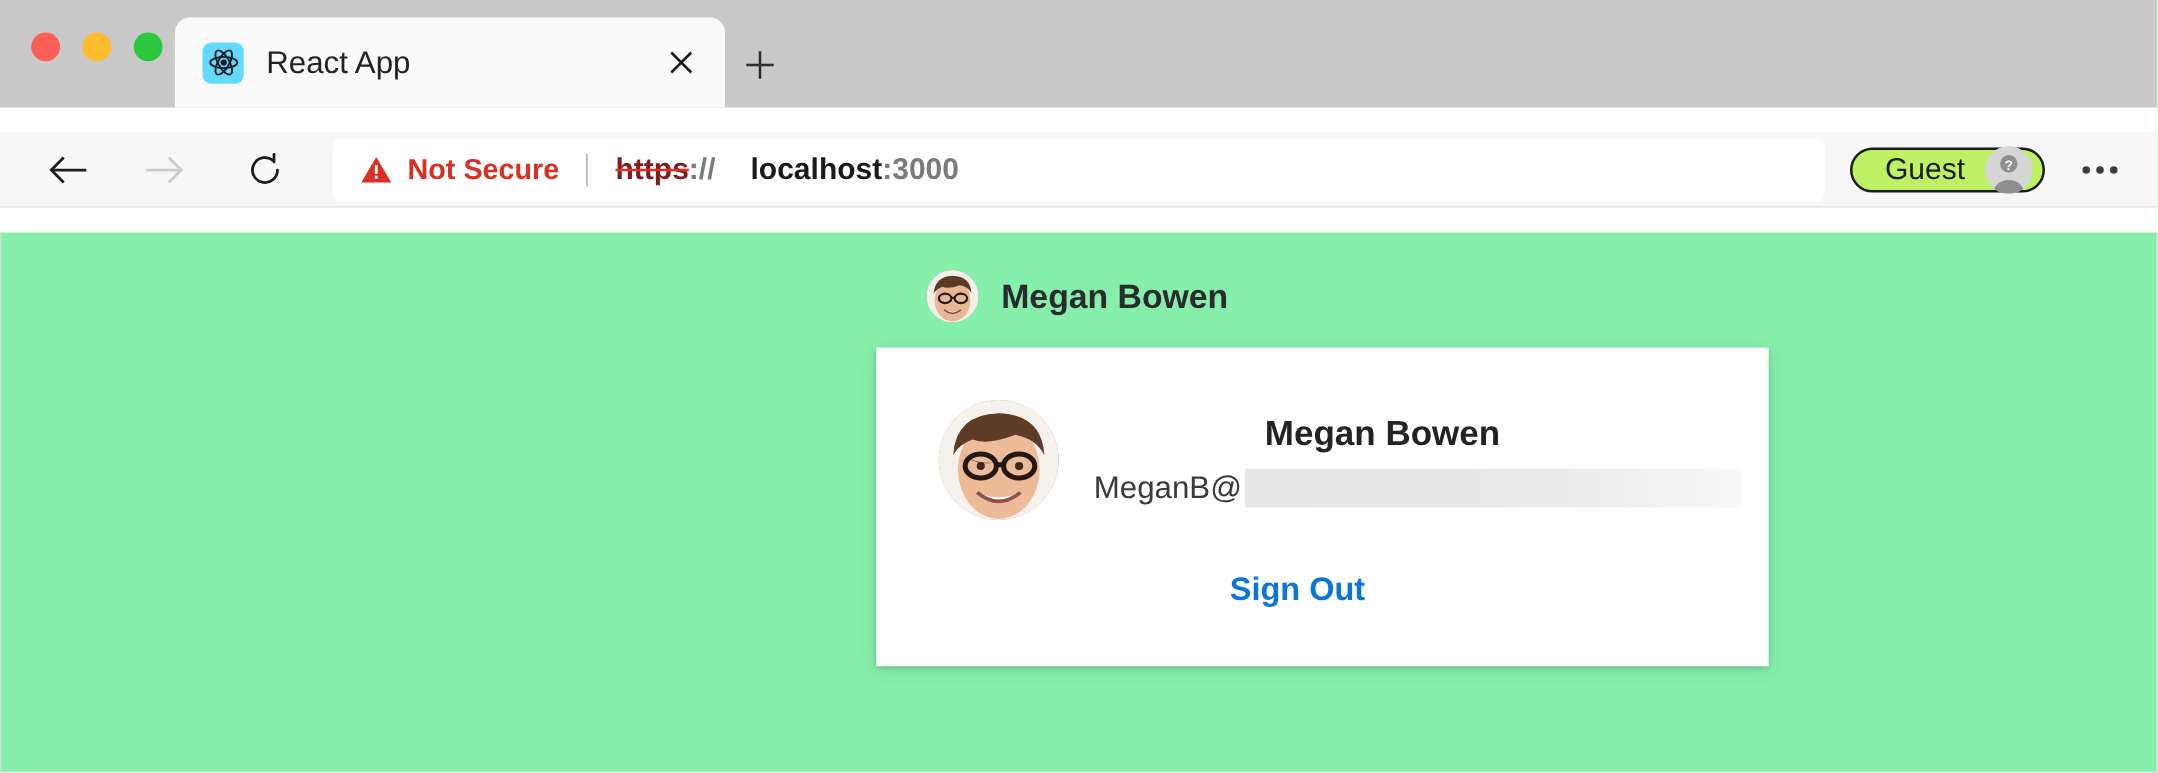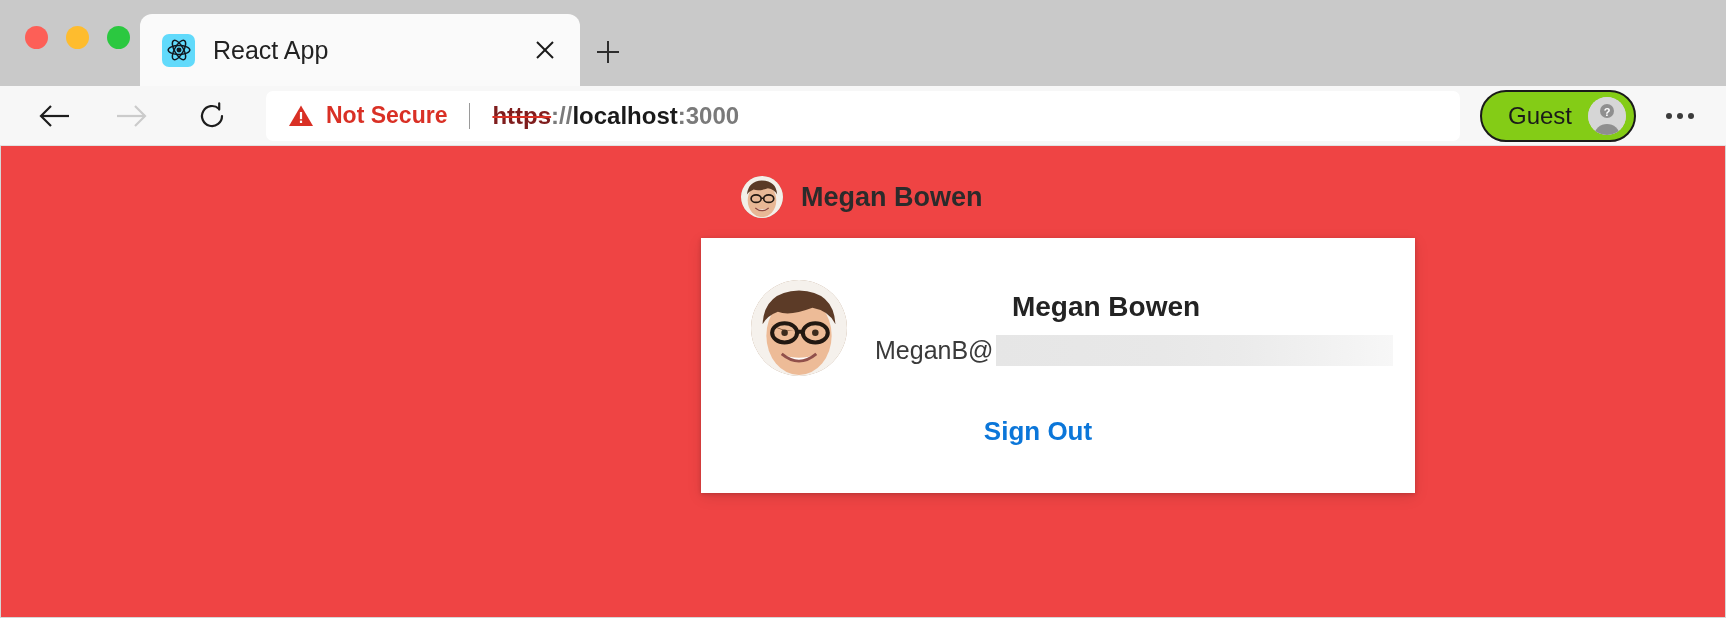--- a/index.html
+++ b/index.html
@@ -14,20 +14,21 @@
     -webkit-font-smoothing: antialiased;
   }
 
   .browser-window {
     position: relative;
     width: 1726px;
     height: 618px;
     display: flex;
     flex-direction: column;
     background: #ffffff;
+    gap: 20px;
   }
 
   
   .tab-strip {
     position: relative;
     height: 86px;
     background: #c9c9c9;
     display: flex;
     align-items: flex-end;
     flex: 0 0 86px;
@@ -175,30 +176,30 @@
     text-overflow: ellipsis;
     min-width: 0;
   }
   .url-scheme {
     color: #7f1d1d;
     text-decoration: line-through;
     text-decoration-color: #d93025;
     text-decoration-thickness: 2px;
   }
   .url-sep  { color: #7a7a7a; }
-  .url-host { color: #1a1a1a; }
+  .url-host { color: #1a1a1a; margin-left: 28px; }
   .url-port { color: #7a7a7a; }
 
   .profile-pill {
     flex: 0 0 auto;
     margin-left: 20px;
-    height: 52px;
+    height: 36px;
     border: 2px solid #1a1a1a;
     border-radius: 30px;
-    background: #84cc16;
+    background: #bef264;
     display: flex;
     align-items: center;
     padding: 0 8px 0 26px;
     gap: 16px;
     justify-content: space-between;
   }
   .profile-name {
     font-size: 24px;
     color: #1a1a1a;
     white-space: nowrap;
@@ -227,21 +228,21 @@
     width: 6px; height: 6px;
     border-radius: 50%;
     background: #3c3c3c;
     display: block;
   }
 
   
   .viewport {
     position: relative;
     flex: 1 1 auto;
-    background: #ef4444;
+    background: #86efac;
     border-left: 1px solid #d6d6d6;
     border-right: 1px solid #d6d6d6;
     border-bottom: 1px solid #d6d6d6;
     overflow: hidden;
   }
 
   .page-header {
     position: absolute;
     left: 740px;
     top: 30px;

